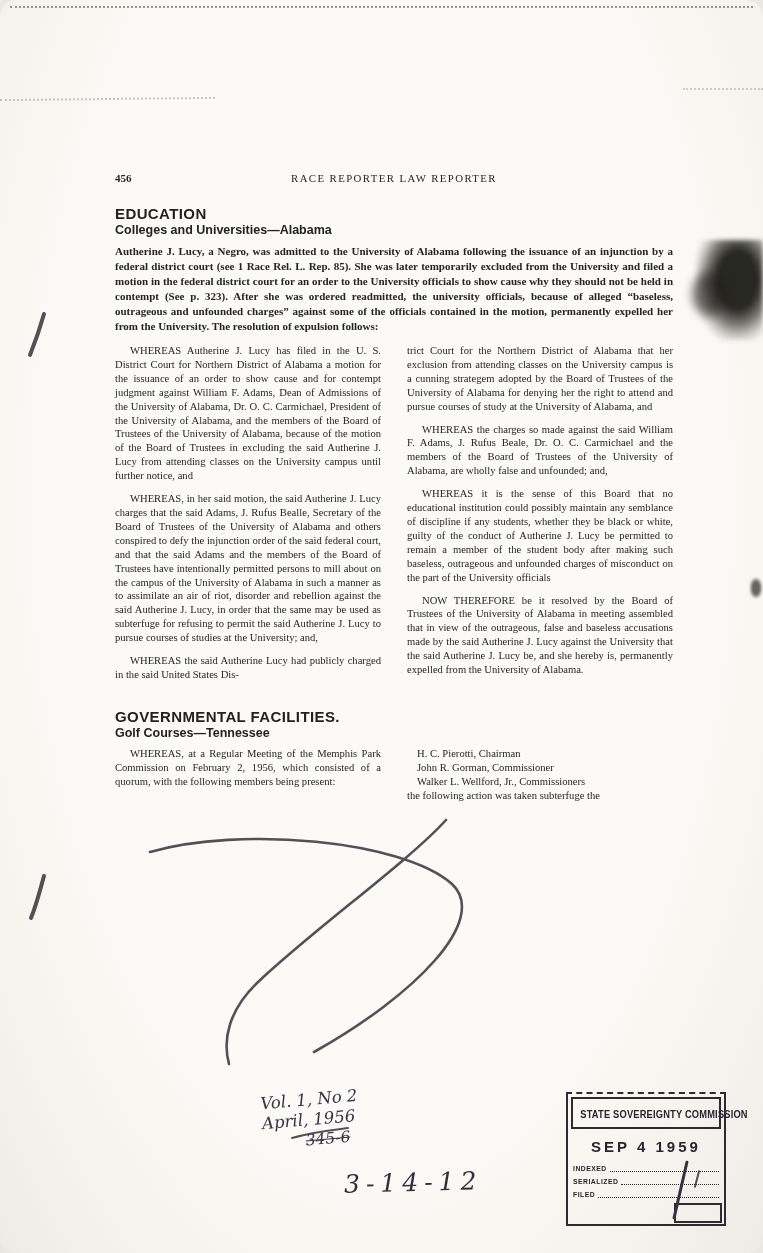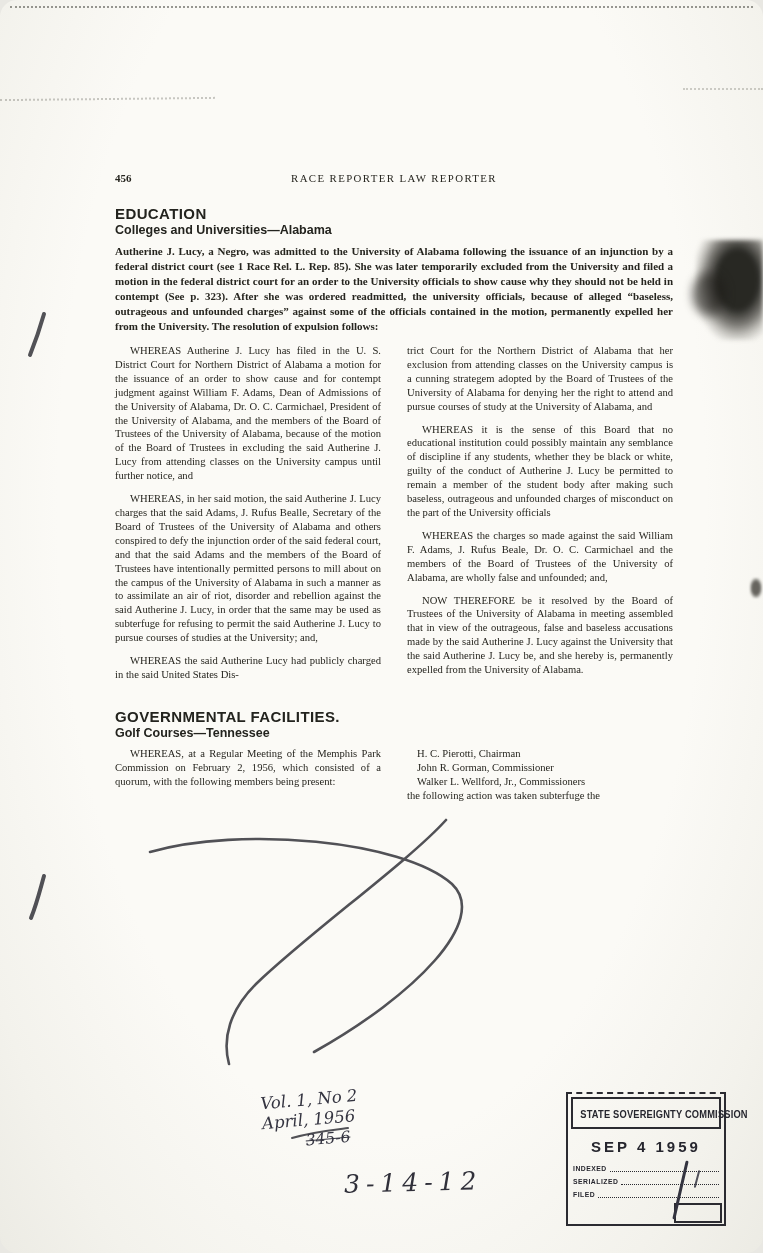--- a/index.html
+++ b/index.html
@@ -81,22 +81,22 @@
       <h3 class="sub">Colleges and Universities—Alabama</h3>
       <p class="intro">Autherine J. Lucy, a Negro, was admitted to the University of Alabama following the issuance of an injunction by a federal district court (see 1 Race Rel. L. Rep. 85).  She was later temporarily excluded from the University and filed a motion in the federal district court for an order to the University officials to show cause why they should not be held in contempt (See p. 323).  After she was ordered readmitted, the university officials, because of alleged “baseless, outrageous and unfounded charges” against some of the officials contained in the motion, permanently expelled her from the University.  The resolution of expulsion follows:</p>
       <div class="cols">
         <div class="col">
           <p>WHEREAS Autherine J. Lucy has filed in the U. S. District Court for Northern District of Alabama a motion for the issuance of an order to show cause and for contempt judgment against William F. Adams, Dean of Admissions of the University of Alabama, Dr. O. C. Carmichael, President of the University of Alabama, and the members of the Board of Trustees of the University of Alabama, because of the motion of the Board of Trustees in excluding the said Autherine J. Lucy from attending classes on the University campus until further notice, and</p>
           <p>WHEREAS, in her said motion, the said Autherine J. Lucy charges that the said Adams, J. Rufus Bealle, Secretary of the Board of Trustees of the University of Alabama and others conspired to defy the injunction order of the said federal court, and that the said Adams and the members of the Board of Trustees have intentionally permitted persons to mill about on the campus of the University of Alabama in such a manner as to assimilate an air of riot, disorder and rebellion against the said Autherine J. Lucy, in order that the same may be used as subterfuge for refusing to permit the said Autherine J. Lucy to pursue courses of studies at the University; and,</p>
           <p>WHEREAS the said Autherine Lucy had publicly charged in the said United States Dis-</p>
         </div>
         <div class="col">
           <p class="no-indent">trict Court for the Northern District of Alabama that her exclusion from attending classes on the University campus is a cunning strategem adopted by the Board of Trustees of the University of Alabama for denying her the right to attend and pursue courses of study at the University of Alabama, and</p>
+          <p>WHEREAS the charges so made against the said William F. Adams, J. Rufus Beale, Dr. O. C. Carmichael and the members of the Board of Trustees of the University of Alabama, are wholly false and unfounded; and,</p>
           <p>WHEREAS it is the sense of this Board that no educational institution could possibly maintain any semblance of discipline if any students, whether they be black or white, guilty of the conduct of Autherine J. Lucy be permitted to remain a member of the student body after making such baseless, outrageous and unfounded charges of misconduct on the part of the University officials</p>
-          <p>WHEREAS the charges so made against the said William F. Adams, J. Rufus Beale, Dr. O. C. Carmichael and the members of the Board of Trustees of the University of Alabama, are wholly false and unfounded; and,</p>
           <p>NOW THEREFORE be it resolved by the Board of Trustees of the University of Alabama in meeting assembled that in view of the outrageous, false and baseless accusations made by the said Autherine J. Lucy against the University that the said Autherine J. Lucy be, and she hereby is, permanently expelled from the University of Alabama.</p>
         </div>
       </div>
     </section>
 
     <section class="gov">
       <h2 class="sec">GOVERNMENTAL FACILITIES.</h2>
       <h3 class="sub">Golf Courses—Tennessee</h3>
       <div class="cols">
         <div class="col">

